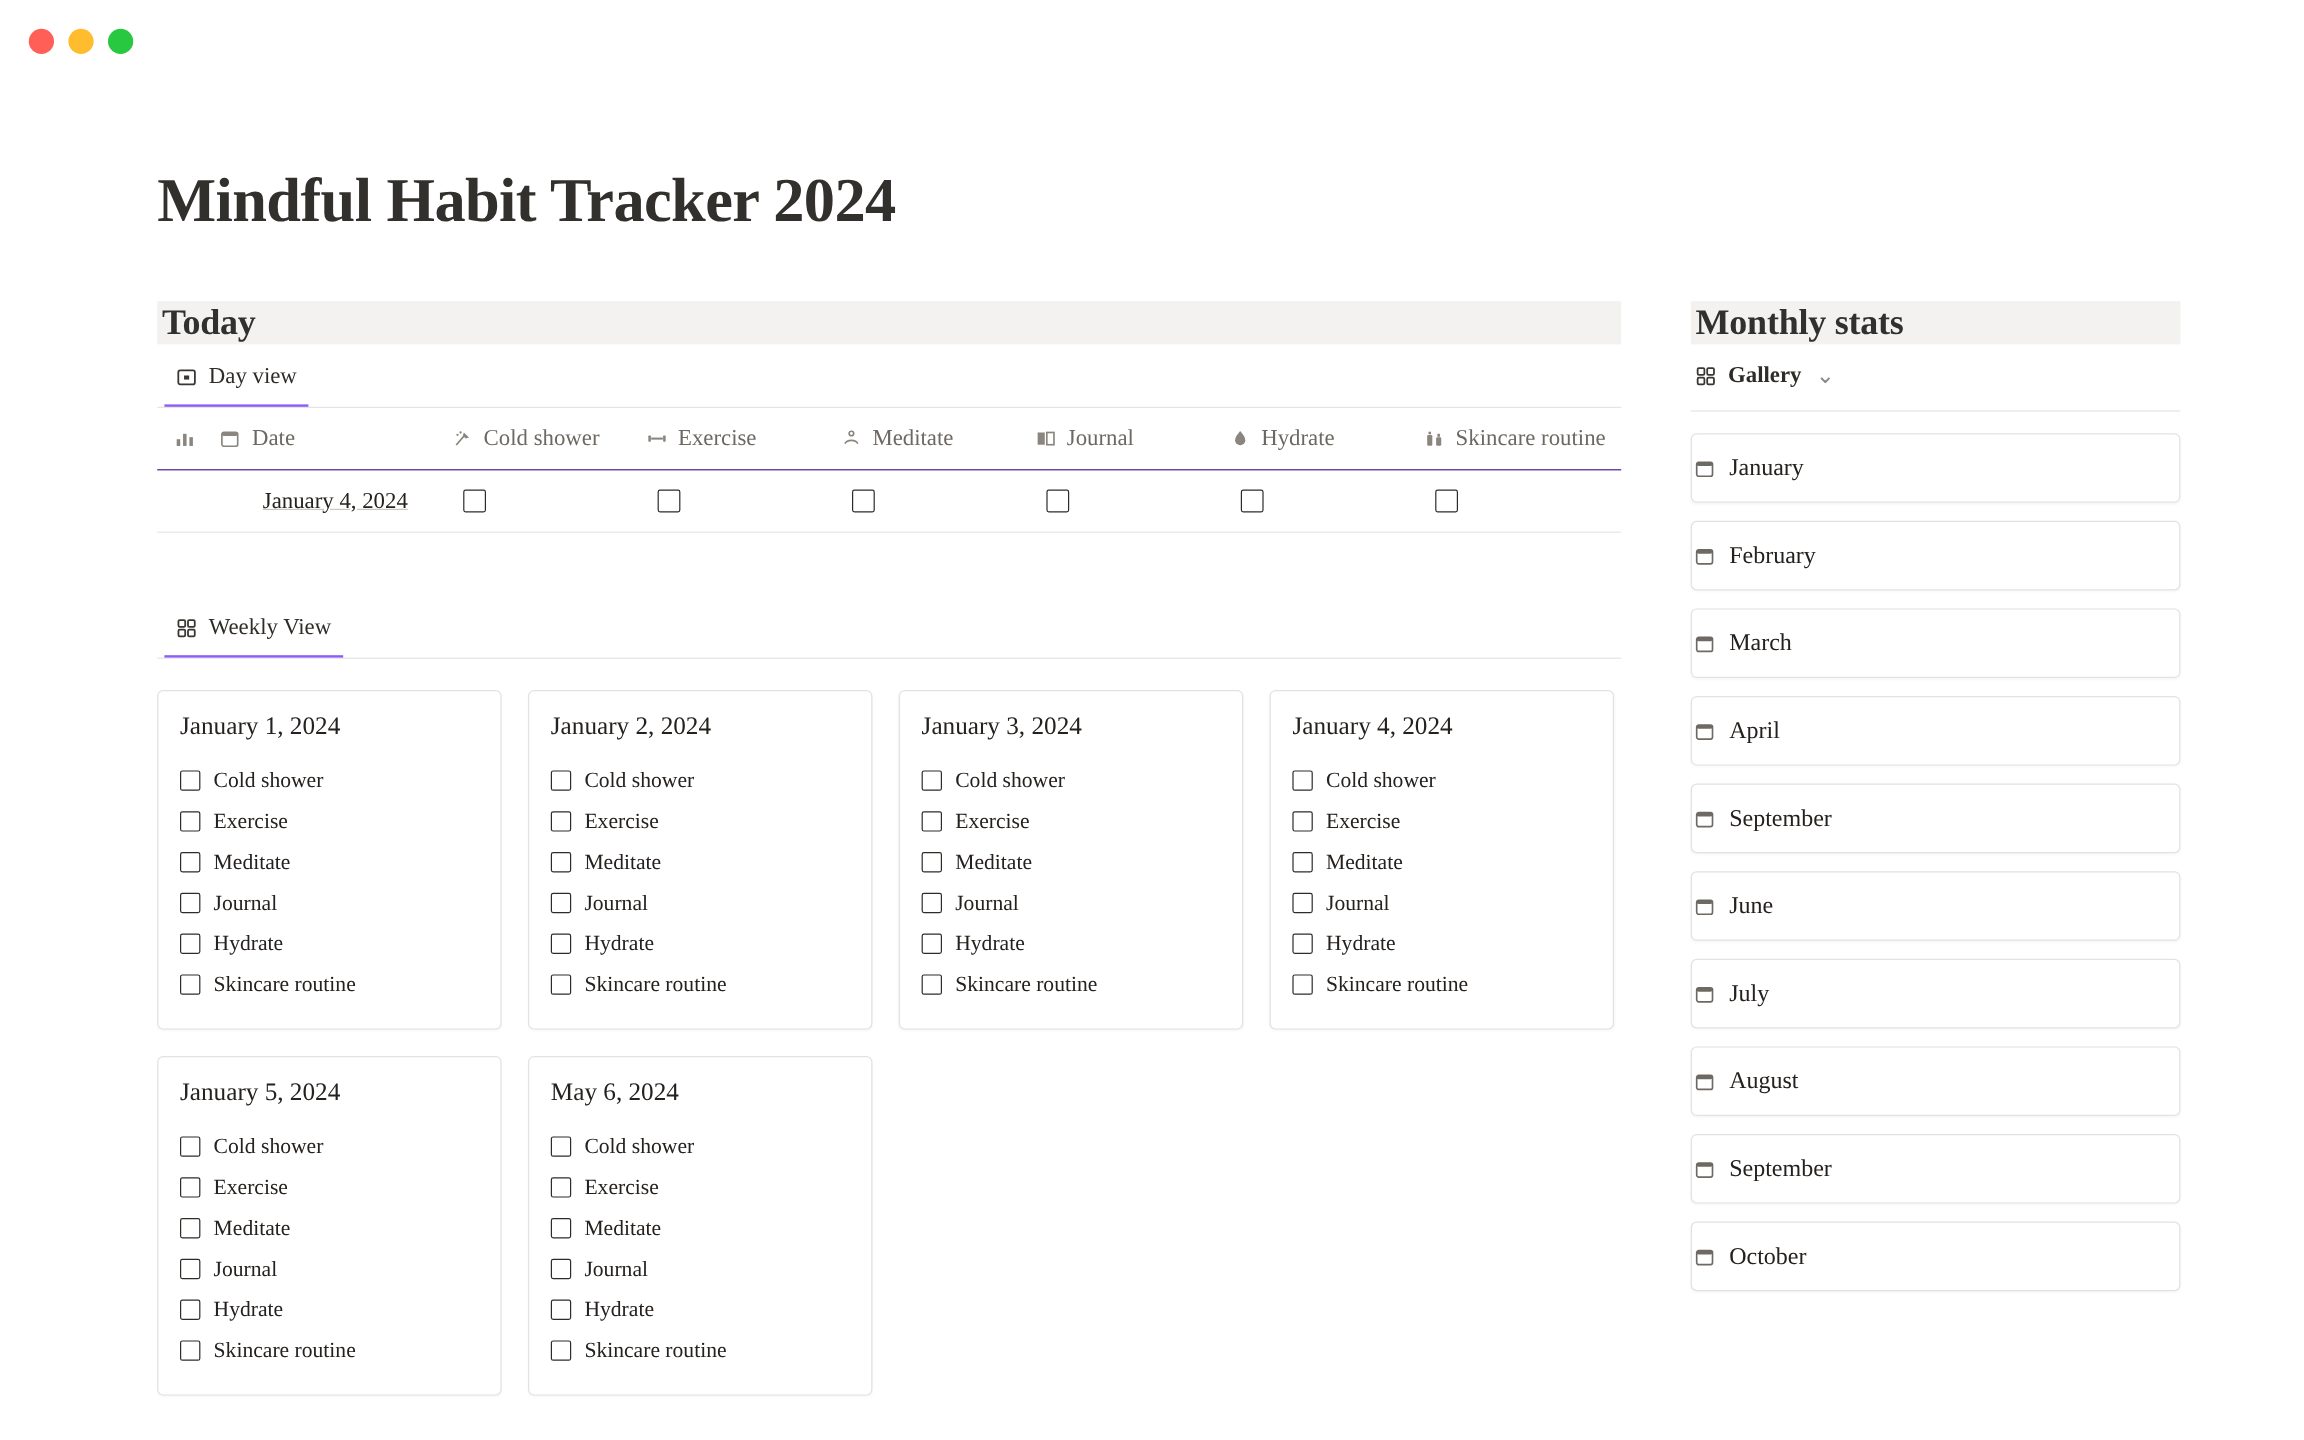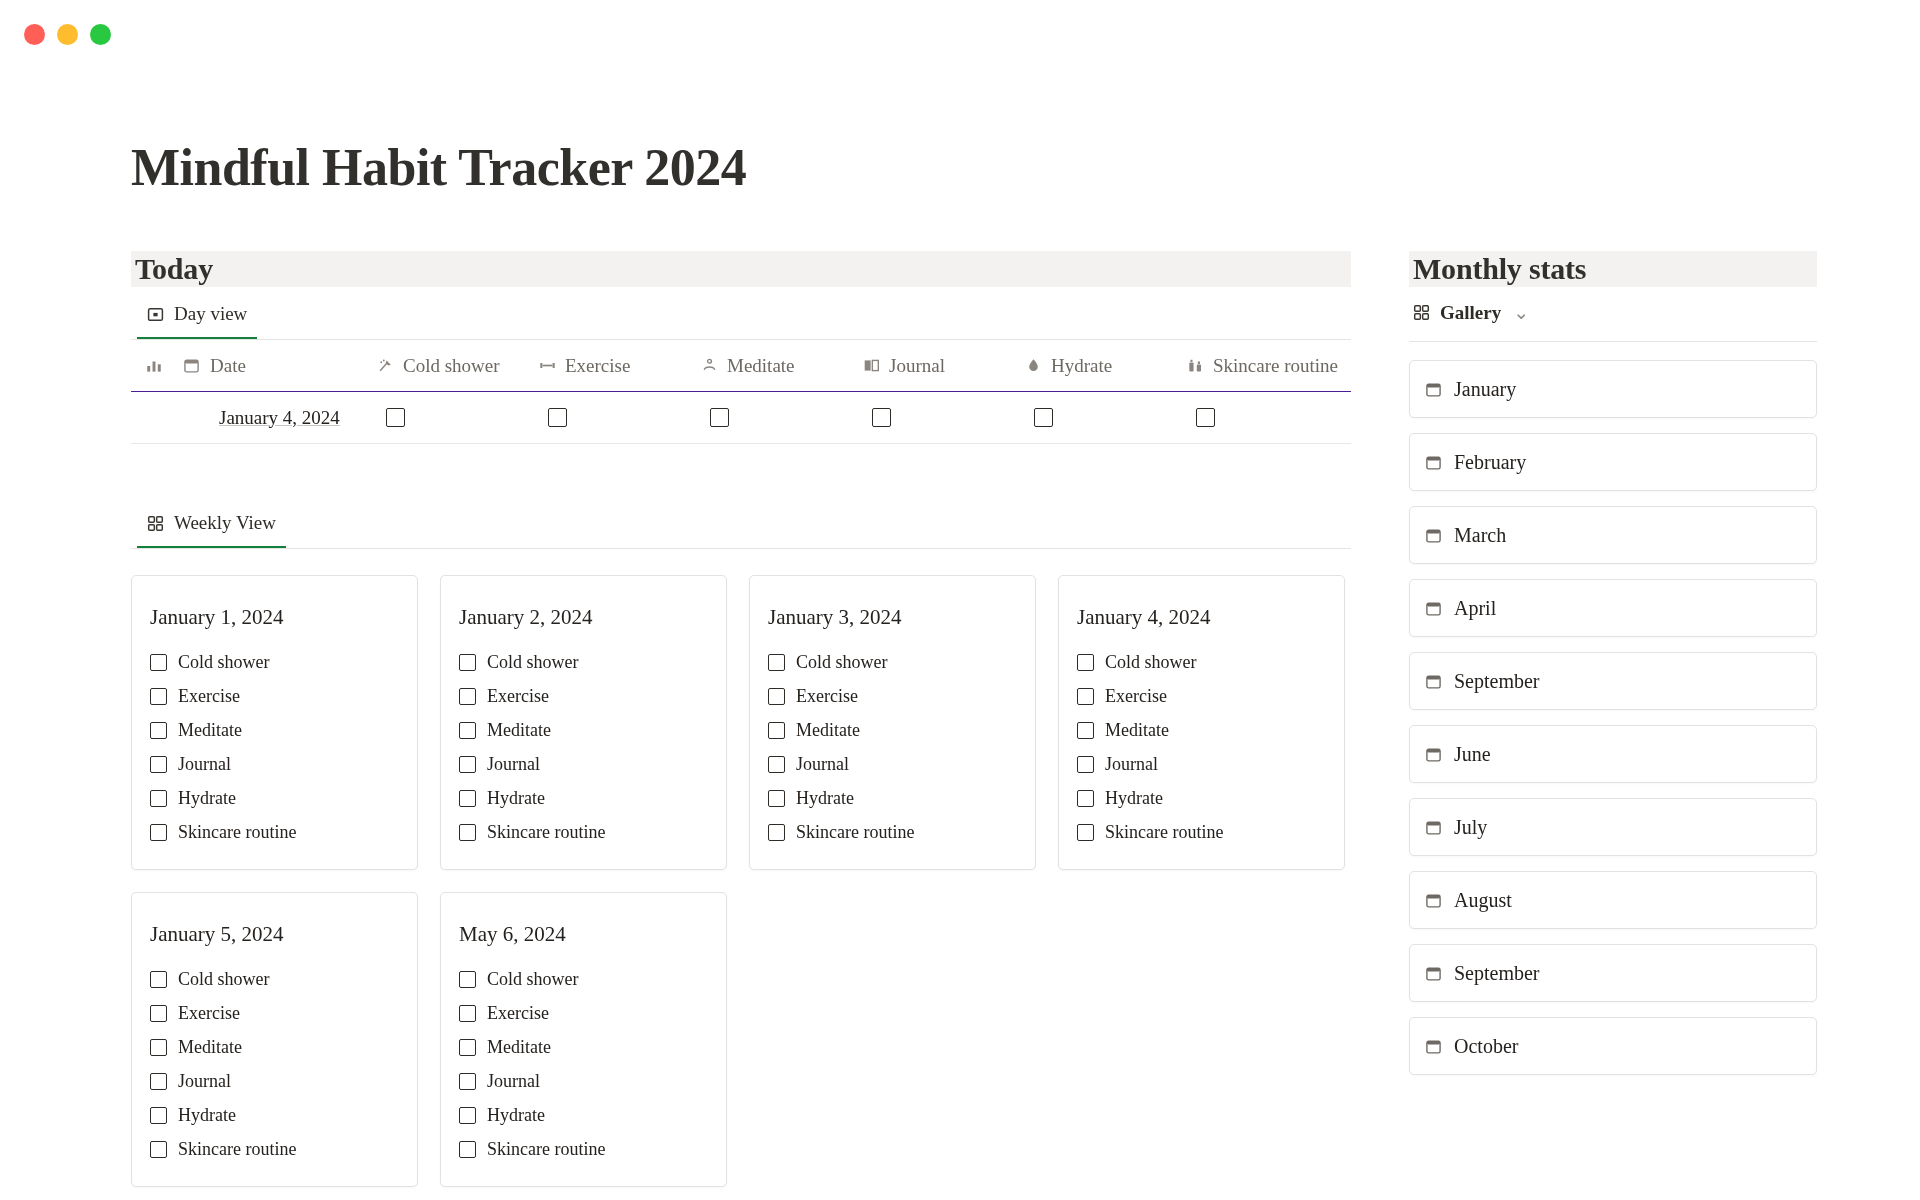--- a/index.html
+++ b/index.html
@@ -72,21 +72,21 @@
     border-bottom: 1px solid #e6e4e1;
     padding-top: 8px;
   }
   .view-tab {
     display: flex;
     align-items: center;
     gap: 10px;
     padding: 8px 10px 12px 10px;
     font-size: 19px;
     color: #2f2c28;
-    border-bottom: 2px solid #15803d;
+    border-bottom: 2px solid #8b5cf6;
     margin-left: 6px;
     cursor: pointer;
   }
   .icon { display: inline-flex; align-items: center; justify-content: center; color: #7d7872; }
 
   
   .table-head {
     display: flex;
     align-items: center;
     border-bottom: 1px solid #4c1d95;
@@ -129,21 +129,21 @@
     margin-top: 26px;
   }
   .card {
     width: 287px;
     border: 1px solid #e4e2df;
     border-radius: 5px;
     padding: 17px 18px 20px 18px;
     background: #fff;
     box-shadow: 0 1px 2px rgba(0,0,0,0.035);
   }
-  .card-title { font-size: 21px; margin-bottom: 15px; color: #25211e; margin-top: 12px; }
+  .card-title { font-size: 21px; margin-bottom: 15px; color: #25211e; }
   .card-row {
     display: flex; align-items: center; gap: 11px;
     font-size: 18px; color: #25211e;
     height: 34px;
   }
   .card-row .cb { width: 17px; height: 17px; }
 
   
   .gallery-tab {
     display: flex; align-items: center; gap: 10px;
@@ -151,21 +151,21 @@
     padding: 14px 4px 17px 4px;
     border-bottom: 1px solid #e6e4e1;
   }
   .gallery-tab .chev { color: #8c8780; font-weight: normal; margin-left: 2px; }
   .month-list { margin-top: 18px; display: flex; flex-direction: column; gap: 15px; }
   .month-card {
     border: 1px solid #e4e2df;
     border-radius: 5px;
     height: 58px;
     display: flex; align-items: center; gap: 12px;
-    padding-left: 15px;
+    padding-left: 2px;
     font-size: 20px;
     background: #fff;
     box-shadow: 0 1px 2px rgba(0,0,0,0.03);
     cursor: pointer;
   }
   .gap-block { height: 52px; }
 </style>
 </head>
 <body>
 

